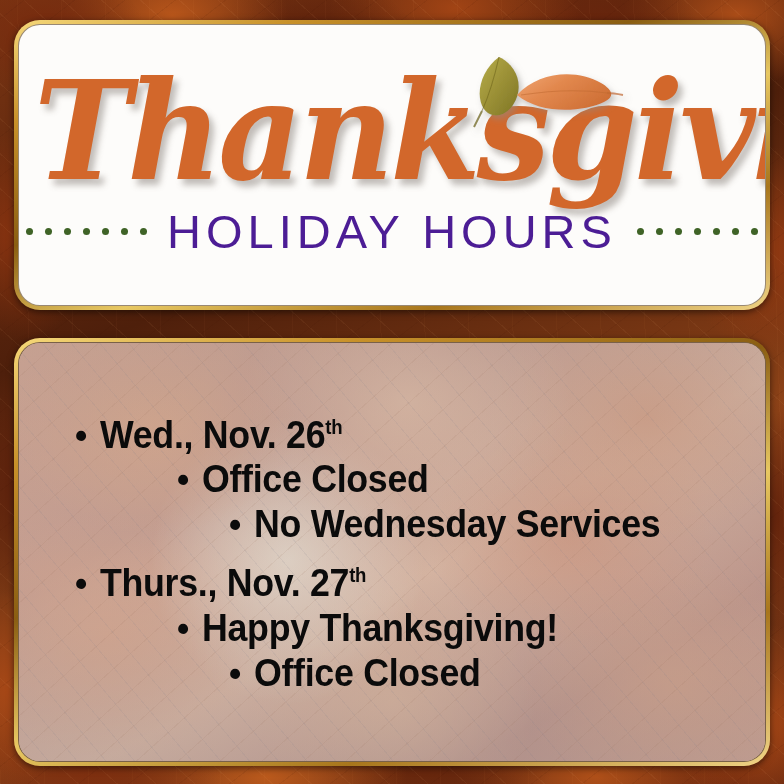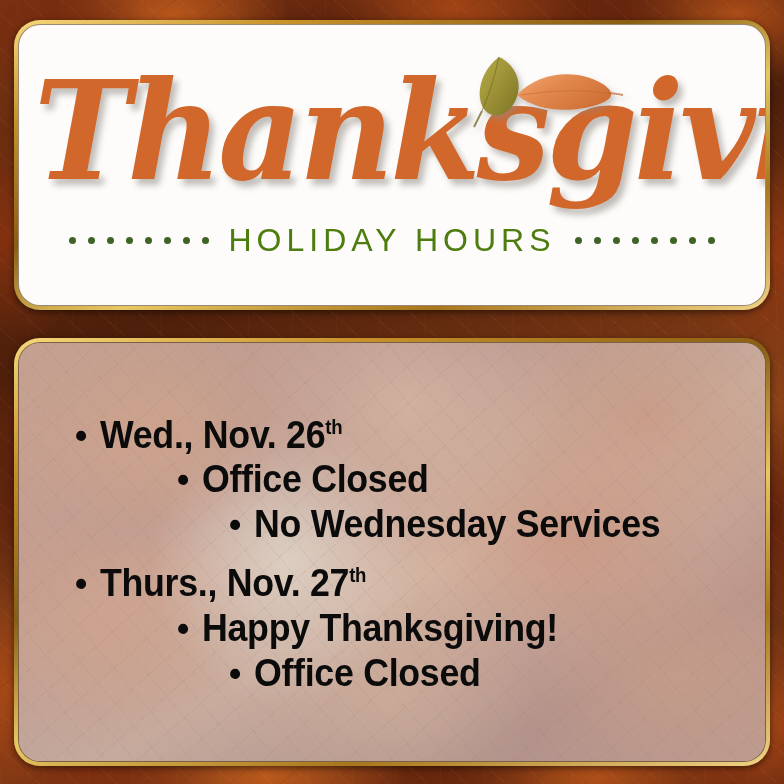--- a/index.html
+++ b/index.html
@@ -128,23 +128,23 @@
   }
   .dots i {
     display: block;
     width: 7px; height: 7px;
     border-radius: 50%;
     background: #3f6326;
   }
   .sub-text {
     font-family: "Liberation Sans", sans-serif;
     font-weight: 400;
-    font-size: 32px;
+    font-size: 47px;
     letter-spacing: 5px;
-    color: #4d7c0f;
+    color: #4c1d95;
     white-space: nowrap;
   }
 
   
   #body-panel {
     left: 14px; top: 338px;
     width: 756px; height: 428px;
   }
   #body-panel .panel-inner {
     background: #b9a79b;

